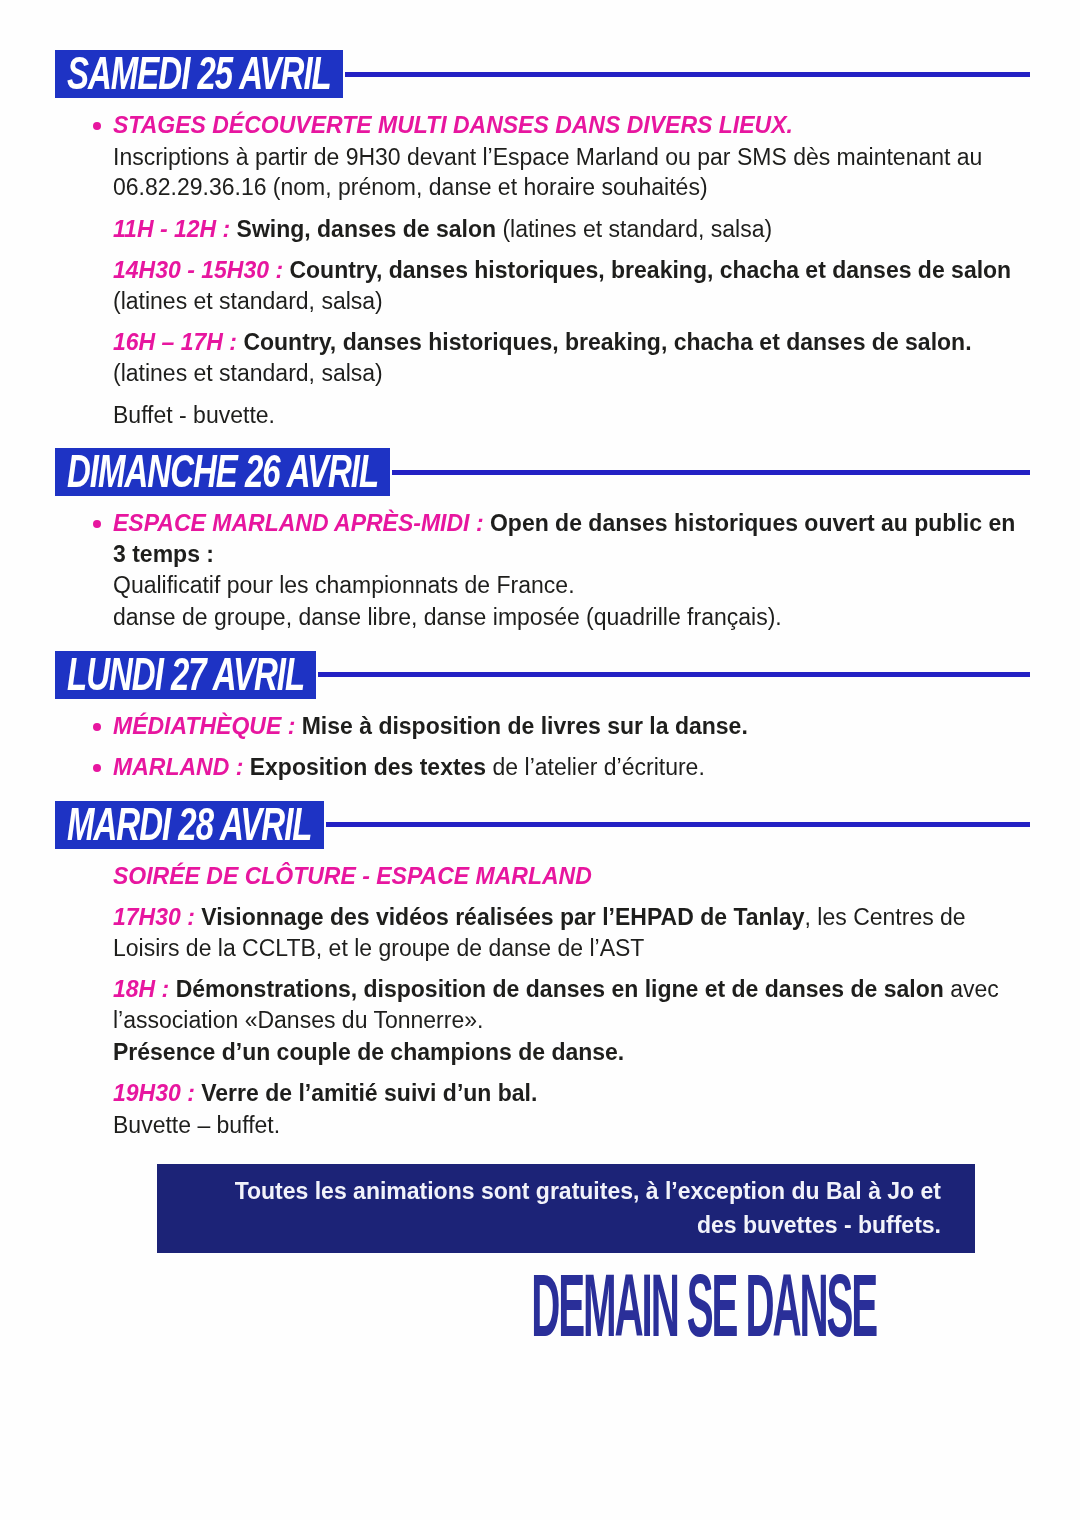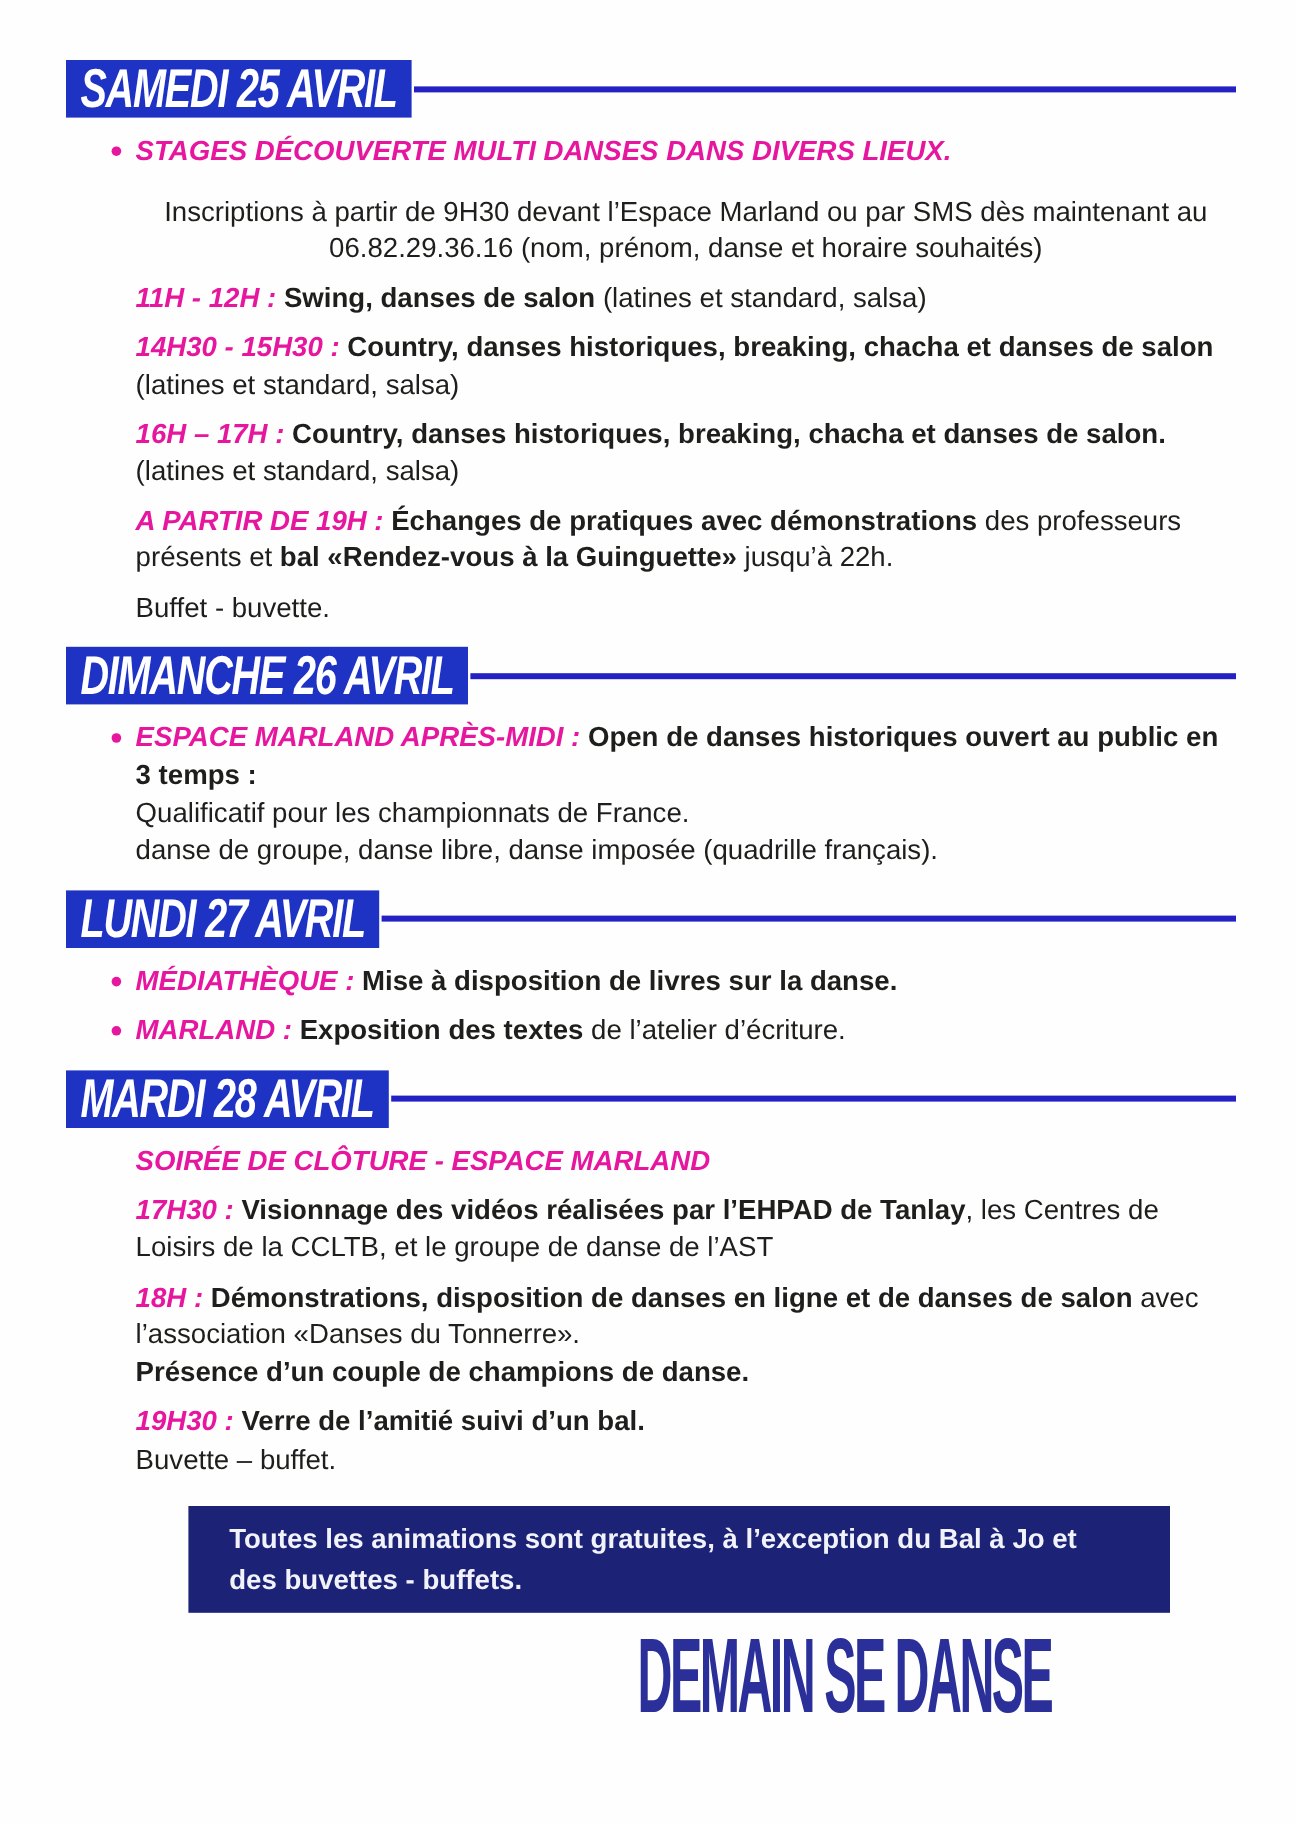--- a/index.html
+++ b/index.html
@@ -24,33 +24,33 @@
     background:var(--day-box);color:#ffffff;height:48px;padding:0 12px;
     display:flex;align-items:center;flex:0 0 auto;
   }
   .day-box span{
     font-weight:bold;font-style:italic;font-size:33px;letter-spacing:-1px;
     display:inline-block;transform:scaleY(1.38);white-space:nowrap;
   }
   .rule{flex:1 1 auto;height:5px;background:var(--rule);margin-left:2px;}
   .block{margin:11px 0 0 58px;font-size:23px;line-height:1.33;color:var(--text);}
   .block.first-block{margin-top:12px;}
-  .block.tight{margin-top:20px;text-align:center;}
+  .block.tight{margin-top:1px;}
   .block.cont{margin-top:1px;}
   .dot{
     display:inline-block;width:8px;height:8px;border-radius:50%;
     background:var(--pink);margin-left:-20px;margin-right:12px;vertical-align:3px;
   }
   .pk{color:var(--pink);font-weight:bold;font-style:italic;}
   .bd{font-weight:bold;}
   .rg{font-weight:normal;}
   .banner{
     margin:24px 0 0 102px;width:818px;background:var(--banner-bg);
     color:var(--banner-text);font-weight:bold;font-size:23px;line-height:1.45;
-    text-align:left;padding:11px 34px;
+    text-align:right;padding:11px 34px;
   }
   .logo{margin-top:12px;text-align:left;height:84px;}
   .logo span{
     display:inline-block;font-size:96px;font-weight:bold;letter-spacing:-5px;
     color:var(--logo);transform:scaleX(0.42) scaleY(0.92);
     transform-origin:right center;white-space:nowrap;line-height:0.85;
   }
 </style>
 </head>
 <body>
@@ -71,23 +71,20 @@
       <span class="rg">Inscriptions à partir de 9H30 devant l’Espace Marland ou par SMS dès maintenant au 06.82.29.36.16 (nom, prénom, danse et horaire souhaités)</span>
     </p>
     <p class="block">
       <span class="pk">11H - 12H : </span><span class="bd">Swing, danses de salon </span><span class="rg">(latines et standard, salsa)</span>
     </p>
     <p class="block">
       <span class="pk">14H30 - 15H30 : </span><span class="bd">Country, danses historiques, breaking, chacha et danses de salon </span><span class="rg">(latines et standard, salsa)</span>
     </p>
     <p class="block">
       <span class="pk">16H – 17H : </span><span class="bd">Country, danses historiques, breaking, chacha et danses de salon. </span><span class="rg">(latines et standard, salsa)</span>
-    </p>
-    <p class="block">
-      <span class="pk">A PARTIR DE 19H : </span><span class="bd">Échanges de pratiques avec démonstrations </span><span class="rg">des professeurs présents et </span><span class="bd">bal «Rendez-vous à la Guinguette» </span><span class="rg">jusqu’à 22h.</span>
     </p>
     <p class="block">
       <span class="rg">Buffet - buvette.</span>
     </p>
   </section>
 
   <section>
     <div class="day-header">
       <div class="day-box">
         <span>DIMANCHE 26 AVRIL</span>

